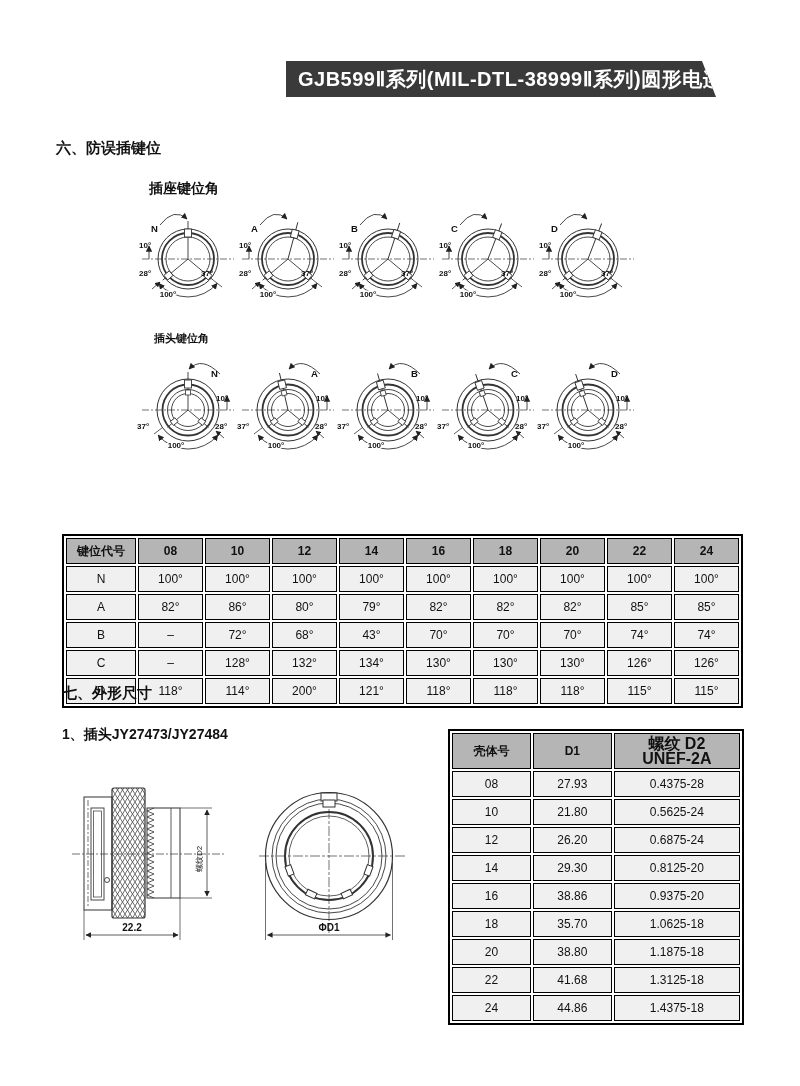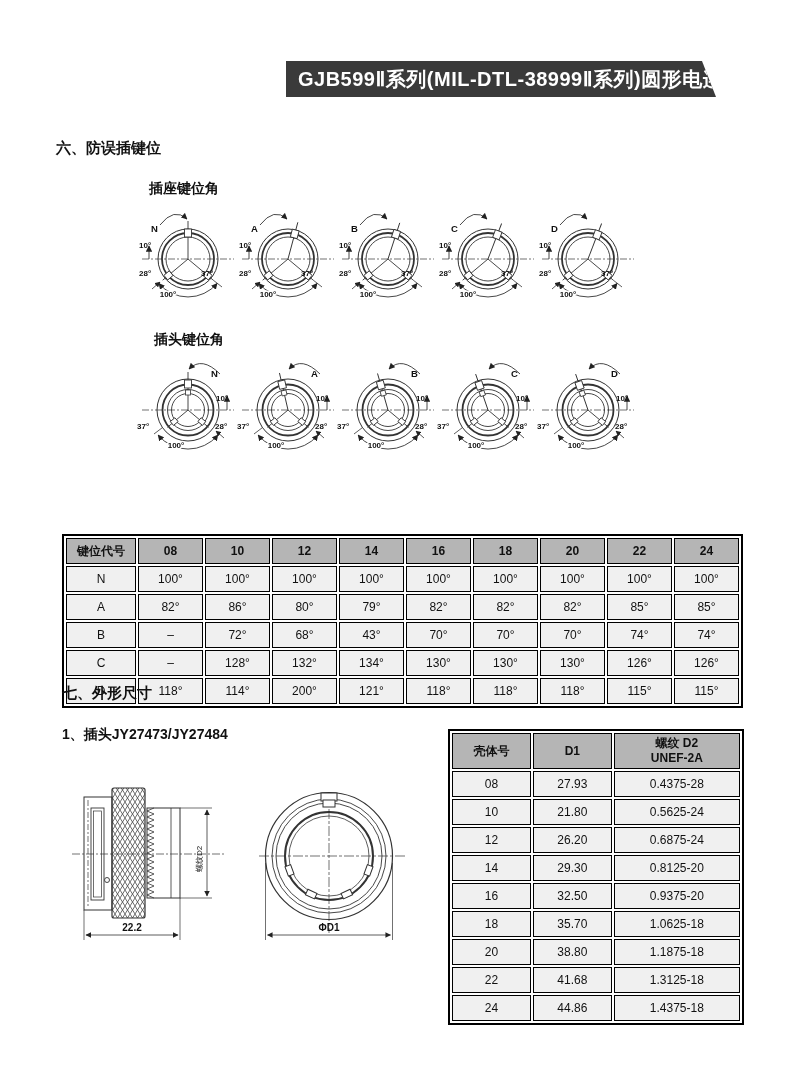--- a/index.html
+++ b/index.html
@@ -8,42 +8,42 @@
   
   .banner{position:absolute;left:286px;top:61px;width:430px;height:36px;background:#3a3a3a;
           clip-path:polygon(0 0,calc(100% - 14px) 0,100% 100%,0 100%);
           color:#fff;font-size:20px;font-weight:bold;line-height:36px;padding-left:12px;
           box-sizing:border-box;letter-spacing:.5px;white-space:nowrap;}
   .h-sec{position:absolute;font-size:15px;font-weight:bold;}
   .h6{left:56px;top:127px;margin-top:12px;}
   .h7{left:62px;top:684px;}
   .sub1{position:absolute;left:62px;top:726px;font-size:14px;font-weight:bold;}
   .lbl-socket{position:absolute;left:149px;top:180px;font-size:14px;font-weight:bold;}
-  .lbl-plug{position:absolute;left:154px;top:331px;font-size:14px;font-weight:bold;}
+  .lbl-plug{position:absolute;left:154px;top:331px;font-size:11px;font-weight:bold;}
   .row-socket{position:absolute;left:136px;top:200px;width:500px;display:flex;}
   .row-plug{position:absolute;left:136px;top:350px;width:500px;display:flex;}
   .keyfig{width:100px;height:112px;overflow:visible;flex:none;}
   svg text{font-family:"Liberation Sans",sans-serif;fill:#111;}
   .kletter{font-size:9.5px;font-weight:bold;}
   .kang{font-size:8px;font-weight:bold;}
   .halo{paint-order:stroke;stroke:#fff;stroke-width:3px;}
   .dimtxt{font-size:10px;font-weight:bold;}
   .dimtxt-sm{font-size:8px;}
   
   table{border-collapse:separate;border-spacing:2px;background:#fff;border:2px solid #000;
         table-layout:fixed;}
   th,td{border:1px solid #000;font-size:12px;text-align:center;padding:0;overflow:hidden;}
   th{background:#b5b5b5;font-weight:bold;}
   td{background:#f0f0f0;}
   .ktable{position:absolute;left:62px;top:487px;width:676px;margin-top:47px;}
   .ktable th,.ktable td{height:24px;}
   .dtable{position:absolute;left:448px;top:729px;width:296px;}
   .dtable th{height:34px;line-height:15px;}
   .dtable td{height:24px;}
-  .th2{font-size:12px;font-weight:bold;}
+  .th2{font-size:16px;font-weight:bold;}
 </style>
 </head>
 <body>
 
 <svg width="0" height="0" style="position:absolute" aria-hidden="true">
   <defs>
     <marker id="arr" viewBox="0 0 10 10" refX="9" refY="5" markerWidth="7" markerHeight="7" orient="auto-start-reverse">
       <path d="M0,0 L10,5 L0,10 z" fill="#222"></path>
     </marker>
     <pattern id="knurl" width="5" height="8" patternUnits="userSpaceOnUse">
@@ -385,21 +385,21 @@
         <td>26.20</td>
         <td>0.6875-24</td>
       </tr>
       <tr>
         <td>14</td>
         <td>29.30</td>
         <td>0.8125-20</td>
       </tr>
       <tr>
         <td>16</td>
-        <td>32.50</td>
+        <td>38.86</td>
         <td>0.9375-20</td>
       </tr>
       <tr>
         <td>18</td>
         <td>35.70</td>
         <td>1.0625-18</td>
       </tr>
       <tr>
         <td>20</td>
         <td>38.80</td>

